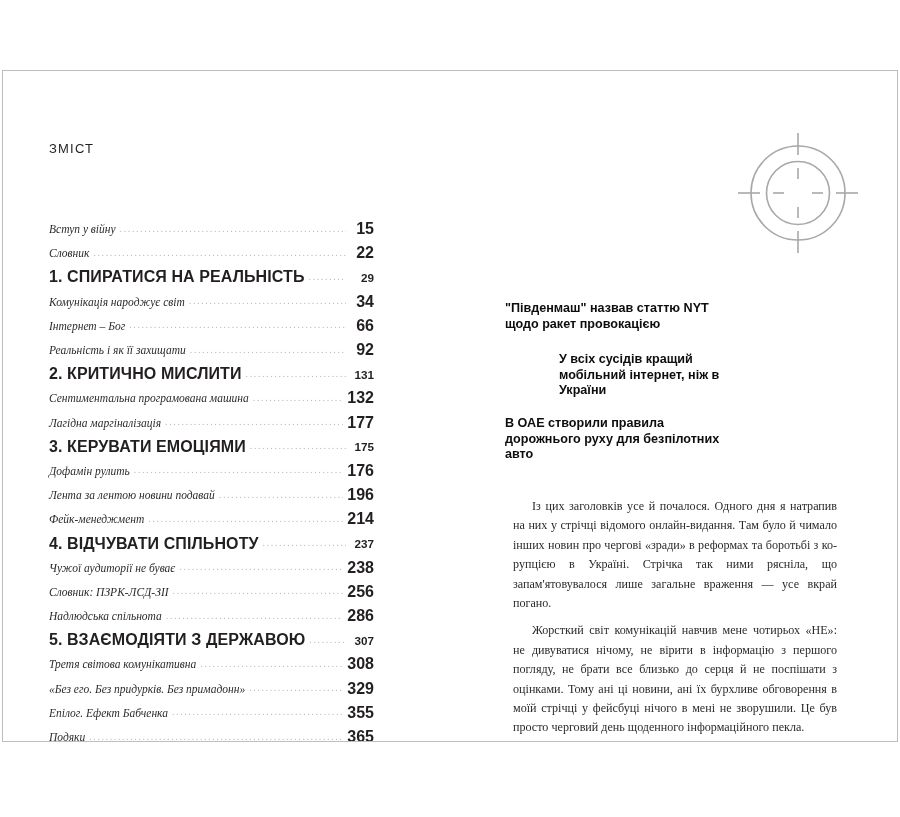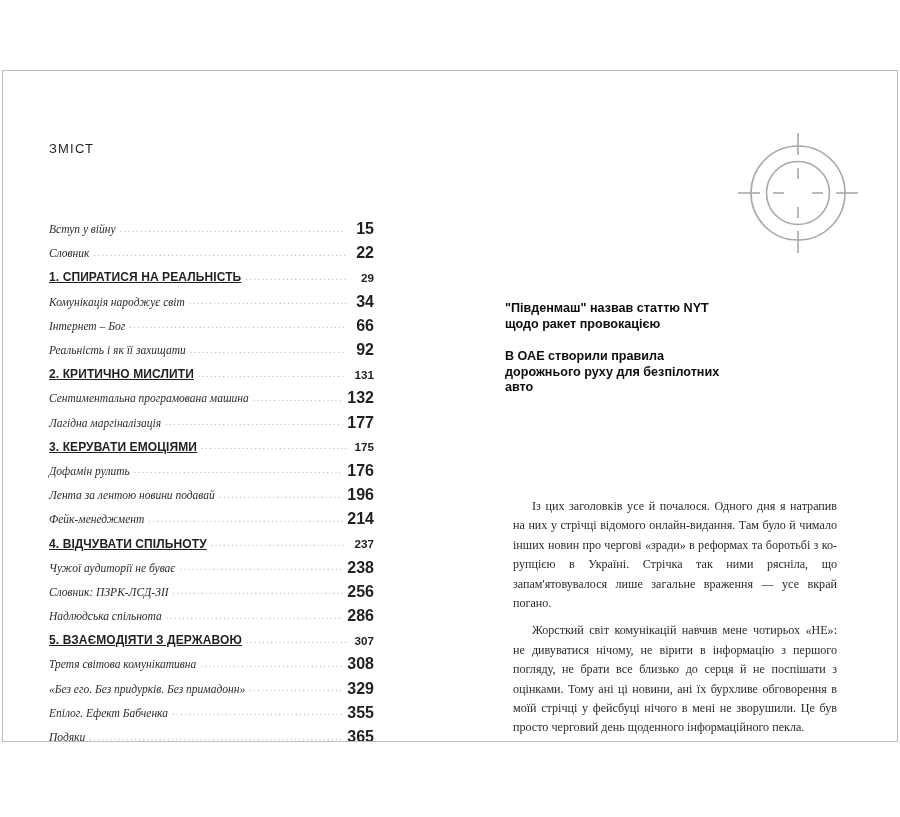--- a/index.html
+++ b/index.html
@@ -65,24 +65,23 @@
     white-space: nowrap;
     flex: 0 0 auto;
     font-size: 11.5px;
     font-style: italic;
     color: #2e2a2b;
   }
   .toc-row.part .toc-label {
     font-family: "Liberation Sans", sans-serif;
     font-weight: bold;
     font-style: normal;
-    font-size: 12px;
+    font-size: 16px;
     letter-spacing: 0.1px;
     color: #231f20;
-    text-decoration: underline;
   }
   .toc-dots {
     flex: 1 1 auto;
     margin: 0 4px;
     overflow: hidden;
     white-space: nowrap;
     font-size: 10px;
     letter-spacing: 1.6px;
     color: #b9b9b9;
     transform: translateY(-1px);
@@ -303,20 +302,23 @@
           <line x1="39" y1="64" x2="50" y2="64"></line>
           <line x1="78" y1="64" x2="89" y2="64"></line>
         </g>
       </svg>
 
     </div>
 
     <div id="headlines">
         <div class="headline" id="headline-0">"Південмаш" назвав статтю NYT
 щодо ракет провокацією</div>
+        <div class="headline" id="headline-1">У всіх сусідів кращий
+мобільний інтернет, ніж в
+України</div>
         <div class="headline" id="headline-2">В ОАЕ створили правила
 дорожнього руху для безпілотних
 авто</div>
       </div>
 
     <div id="body-copy">
         <p class="body-par">Із цих заголовків усе й почалося. Одного дня я натрапив на них у стрічці відомого онлайн-видання. Там було й чимало ін­ших новин про чергові «зради» в реформах та боротьбі з ко­рупцією в Україні. Стрічка так ними рясніла, що запам'ятовува­лося лише загальне враження — усе вкрай погано.</p>
         <p class="body-par">Жорсткий світ комунікацій навчив мене чотирьох «НЕ»: не дивуватися нічому, не вірити в інформацію з першого погляду, не брати все близько до серця й не поспішати з оцінками. Тому ані ці новини, ані їх бурхливе обговорення в моїй стрічці у фейс­буці нічого в мені не зворушили. Це був просто черговий день щоденного інформаційного пекла.</p>
       </div>
 

